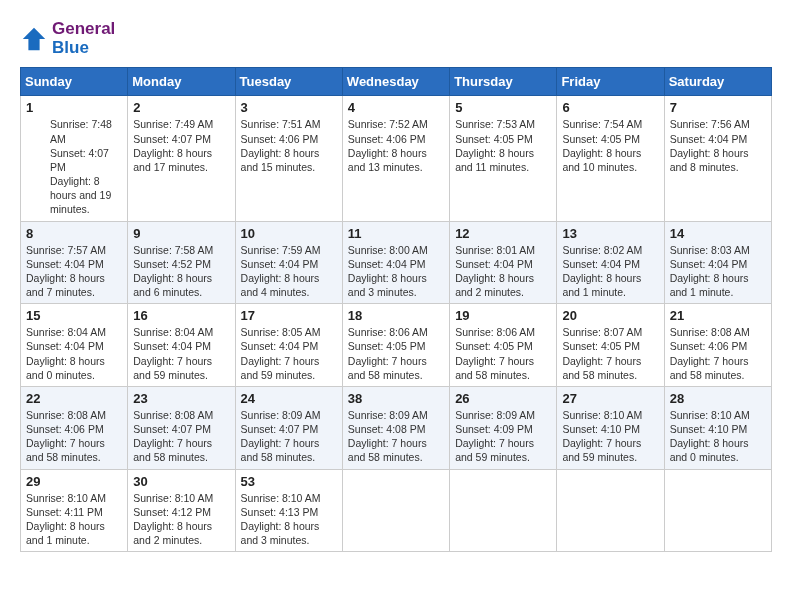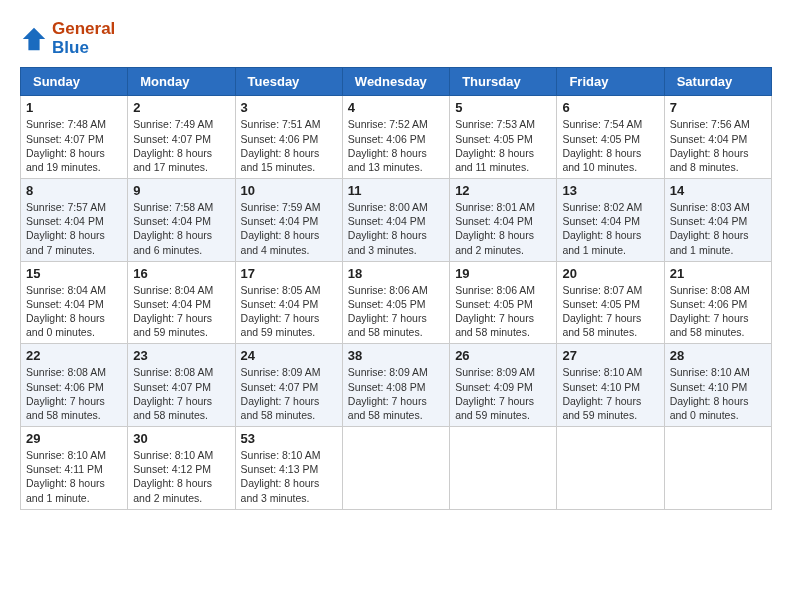--- a/index.html
+++ b/index.html
@@ -43,21 +43,21 @@
       color: #444;
     }
     table {
       width: 100%;
       border-collapse: collapse;
       font-size: 11px;
     }
     thead tr th {
       background: #2a6dbf;
       color: #fff;
-      padding: 6px 12px;
+      padding: 6px 4px;
       text-align: left;
       font-size: 13px;
       font-weight: bold;
       border: 1px solid #1e5aa0;
       margin-top: 36px;
     }
     tbody tr td {
       border: 1px solid #ccc;
       vertical-align: top;
       padding: 4px 5px;
@@ -88,21 +88,21 @@
   </style>
 </head>
 <body>
 
 <div class="header">
   <div class="logo">
     <svg class="logo-icon" viewBox="0 0 40 40">
       <polygon points="20,4 36,20 28,20 28,36 12,36 12,20 4,20" fill="#1a6bbf"></polygon>
     </svg>
     <div class="logo-text">
-      <div style="color:#c2410c;font-weight:bold;font-size:17px;line-height:1.1;">General</div>
+      <div style="color:#701a75;font-weight:bold;font-size:17px;line-height:1.1;">General</div>
       <div style="color:#1a6bbf;font-weight:bold;font-size:17px;line-height:1.1;">Blue</div>
     </div>
   </div>
   <div class="title-block">
   </div>
 </div>
 
 <table>
   <thead>
     <tr>
@@ -112,21 +112,21 @@
         <th>Wednesday</th>
         <th>Thursday</th>
         <th>Friday</th>
         <th>Saturday</th>
       </tr>
   </thead>
   <tbody id="calendar-body">
   <tr>
         <td>
           <span class="day-num">1</span>
-          <div class="day-detail" style="white-space: pre-line;">Sunrise: 7:48 AM
+          <div class="day-detail" style="white-space: pre-line; margin-left: 24px;">Sunrise: 7:48 AM
 Sunset: 4:07 PM
 Daylight: 8 hours and 19 minutes.</div>
         </td>
         <td>
           <span class="day-num">2</span>
           <div class="day-detail" style="white-space: pre-line;">Sunrise: 7:49 AM
 Sunset: 4:07 PM
 Daylight: 8 hours and 17 minutes.</div>
         </td>
         <td>
@@ -163,21 +163,21 @@
       <tr>
         <td>
           <span class="day-num">8</span>
           <div class="day-detail" style="white-space: pre-line;">Sunrise: 7:57 AM
 Sunset: 4:04 PM
 Daylight: 8 hours and 7 minutes.</div>
         </td>
         <td>
           <span class="day-num">9</span>
           <div class="day-detail" style="white-space: pre-line;">Sunrise: 7:58 AM
-Sunset: 4:04 PM
+Sunset: 4:52 PM
 Daylight: 8 hours and 6 minutes.</div>
         </td>
         <td>
           <span class="day-num">10</span>
           <div class="day-detail" style="white-space: pre-line;">Sunrise: 7:59 AM
 Sunset: 4:04 PM
 Daylight: 8 hours and 4 minutes.</div>
         </td>
         <td>
           <span class="day-num">11</span>

